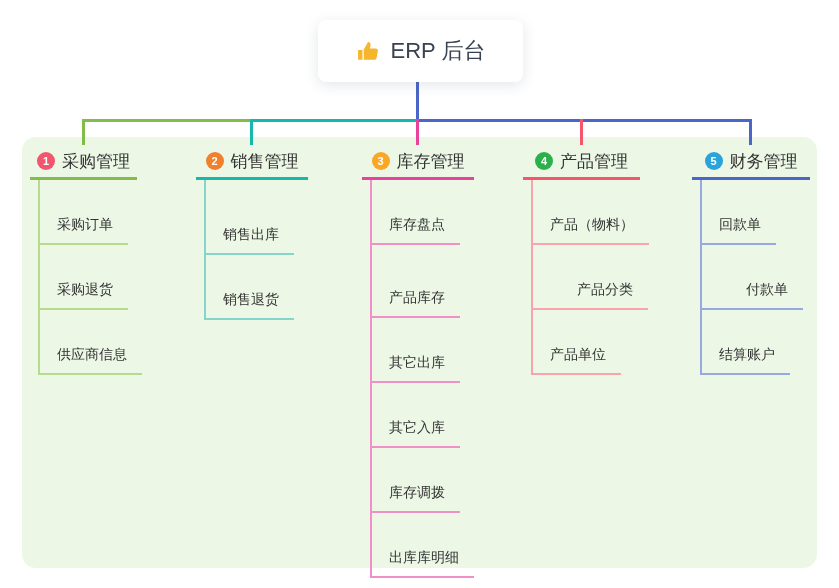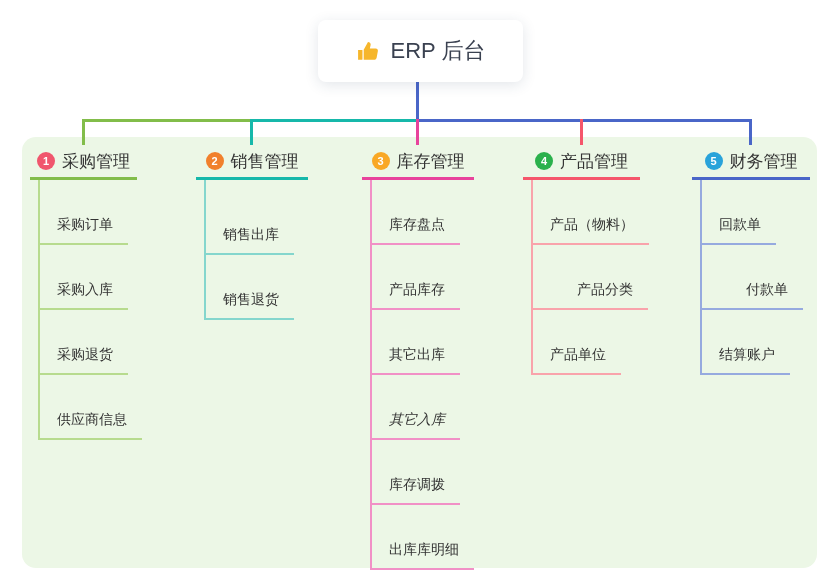--- a/index.html
+++ b/index.html
@@ -112,21 +112,20 @@
     <span>ERP 后台</span>
   </div>
 
   <div class="branch branch-1">
     <div class="branch-header" style="border-bottom-color: rgb(130, 189, 74);">
       <span class="badge" style="background-color: rgb(240, 86, 109);">1</span>
       <span>采购管理</span>
     </div>
     <div class="children" style="border-left-color: rgb(183, 219, 142);">
       <div class="child" style="border-bottom-color: rgb(183, 219, 142);">采购订单</div>
-      <div class="child" style="border-bottom-color: rgb(183, 219, 142);">采购入库</div>
       <div class="child" style="border-bottom-color: rgb(183, 219, 142);">采购退货</div>
       <div class="child" style="border-bottom-color: rgb(183, 219, 142);">供应商信息</div>
     </div>
   </div>
 
   <div class="branch branch-2">
     <div class="branch-header" style="border-bottom-color: rgb(22, 184, 170);">
       <span class="badge" style="background-color: rgb(241, 128, 44);">2</span>
       <span>销售管理</span>
     </div>
@@ -136,23 +135,23 @@
     </div>
   </div>
 
   <div class="branch branch-3">
     <div class="branch-header" style="border-bottom-color: rgb(232, 67, 156);">
       <span class="badge" style="background-color: rgb(249, 168, 37);">3</span>
       <span>库存管理</span>
     </div>
     <div class="children" style="border-left-color: rgb(241, 144, 198);">
       <div class="child" style="border-bottom-color: rgb(241, 144, 198);">库存盘点</div>
-      <div class="child" style="border-bottom-color: rgb(241, 144, 198);">产品库存</div>
+      <div class="child" style="border-bottom-color: rgb(241, 144, 198); margin-top: 8px;">产品库存</div>
       <div class="child" style="border-bottom-color: rgb(241, 144, 198);">其它出库</div>
-      <div class="child" style="border-bottom-color: rgb(241, 144, 198); font-style: italic;">其它入库</div>
+      <div class="child" style="border-bottom-color: rgb(241, 144, 198);">其它入库</div>
       <div class="child" style="border-bottom-color: rgb(241, 144, 198);">库存调拨</div>
       <div class="child" style="border-bottom-color: rgb(241, 144, 198);">出库库明细</div>
     </div>
   </div>
 
   <div class="branch branch-4">
     <div class="branch-header" style="border-bottom-color: rgb(245, 86, 107);">
       <span class="badge" style="background-color: rgb(43, 177, 76);">4</span>
       <span>产品管理</span>
     </div>

